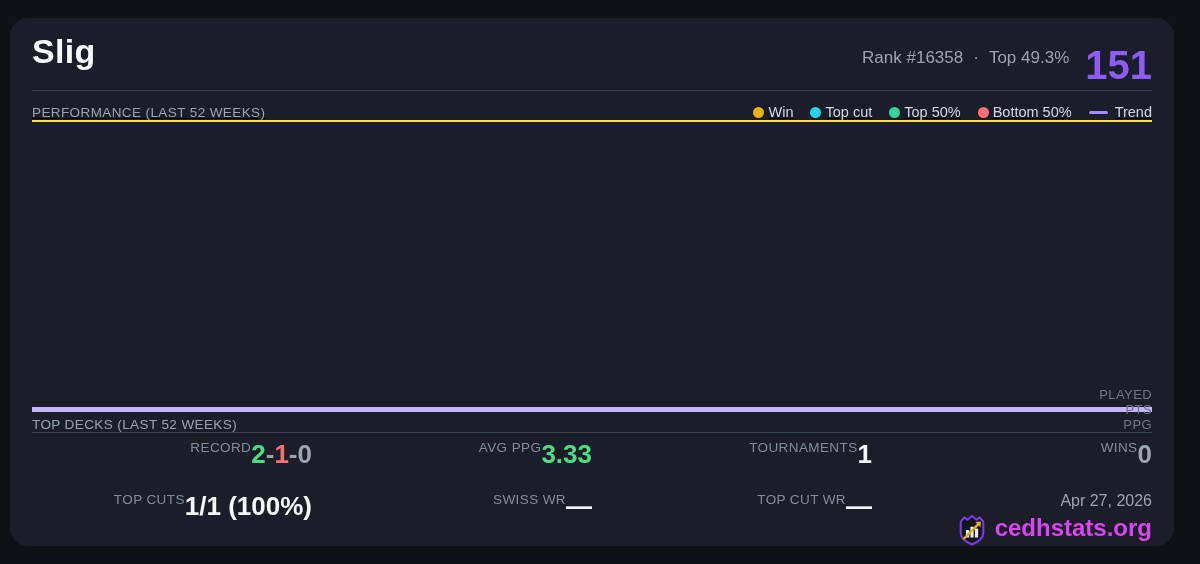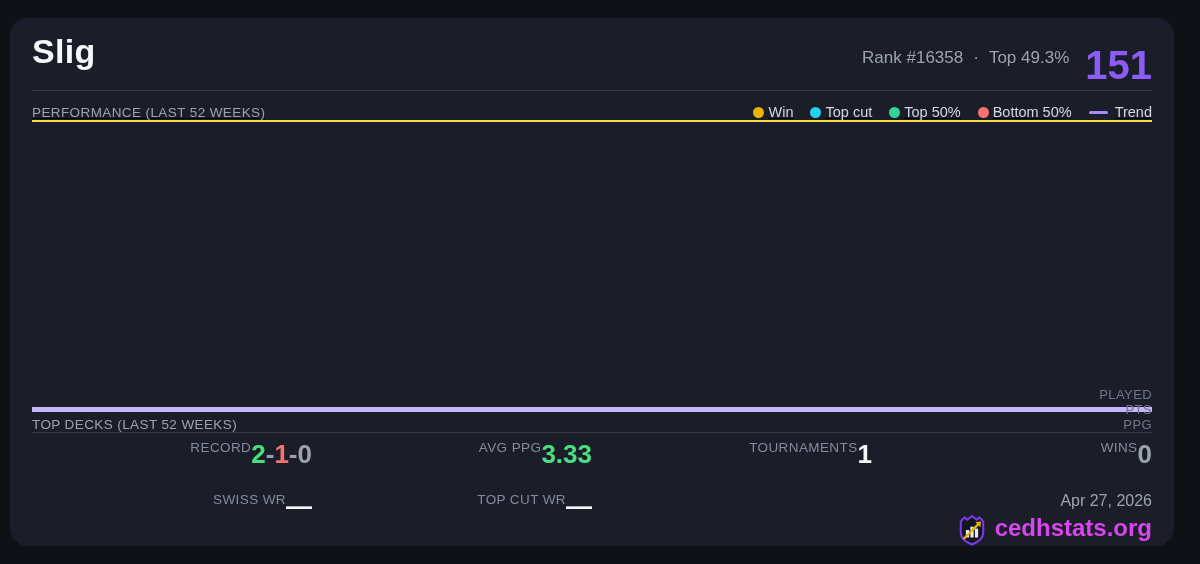--- a/index.html
+++ b/index.html
@@ -172,20 +172,24 @@
     <div class="stat-cell">
       <div class="stat-label">TOURNAMENTS</div>
       <div class="stat-value">1</div>
     </div>
 
     <div class="stat-cell">
       <div class="stat-label">WINS</div>
       <div class="stat-value val-gray">0</div>
     </div>
 
+    <div class="stat-cell">
+      <div class="stat-label">TOP CUTS</div>
+      <div class="stat-value">1/1 (100%)</div>
+    </div>
 
     <div class="stat-cell">
       <div class="stat-label">SWISS WR</div>
       <div class="stat-value">—</div>
     </div>
 
     <div class="stat-cell">
       <div class="stat-label">TOP CUT WR</div>
       <div class="stat-value">—</div>
     </div>

